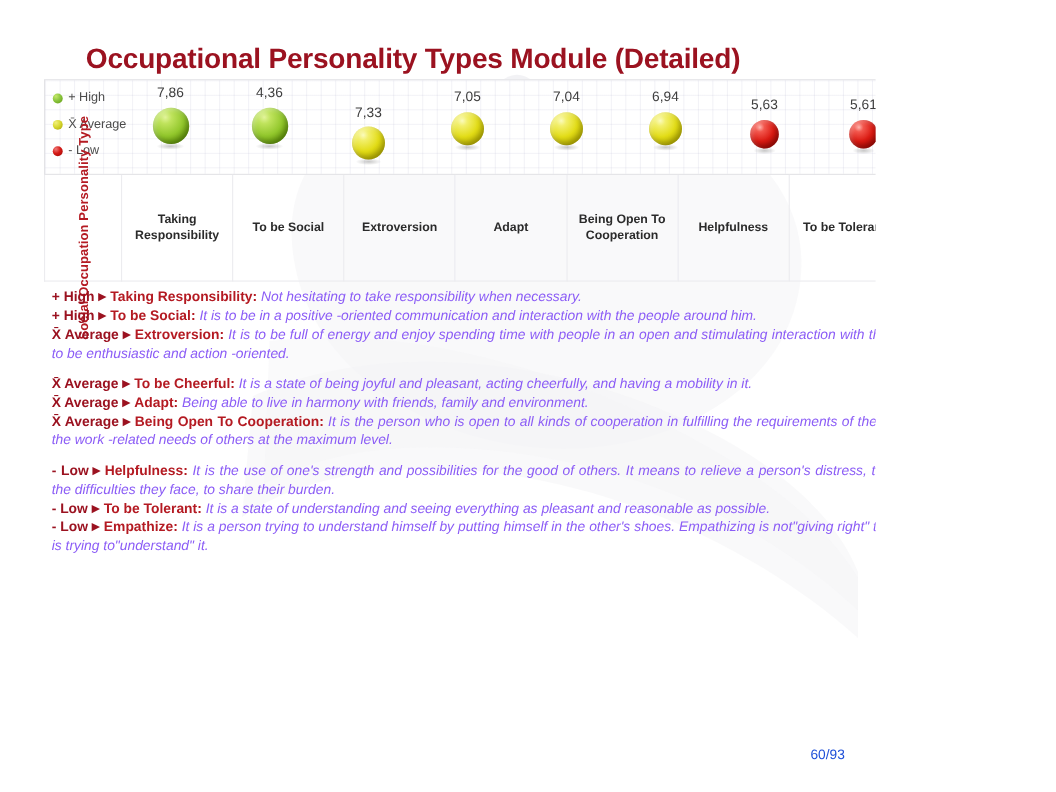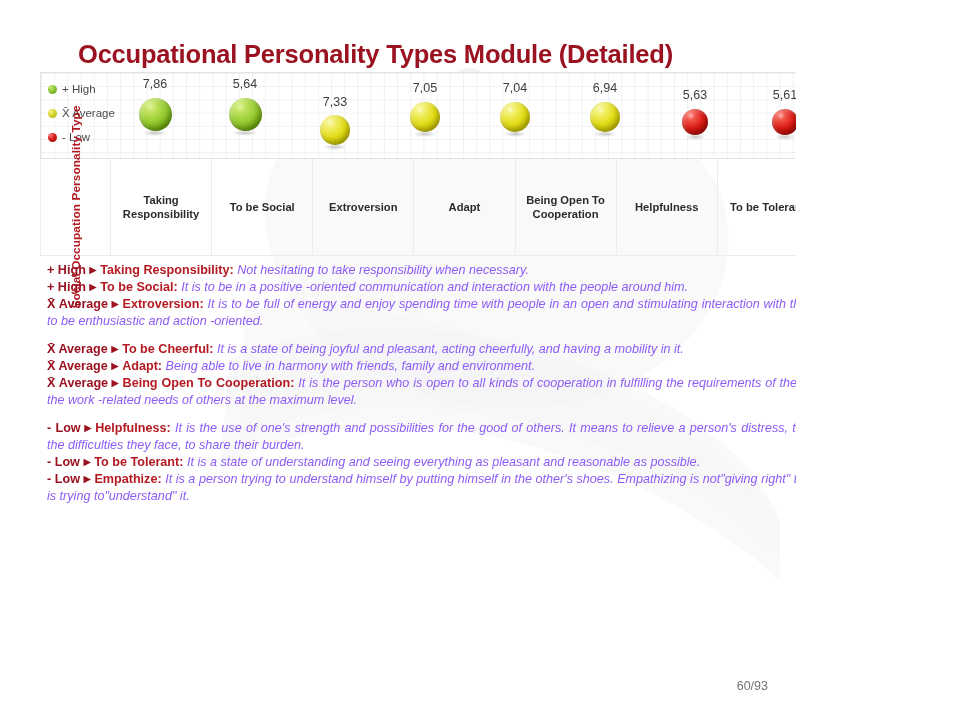--- a/index.html
+++ b/index.html
@@ -207,21 +207,21 @@
     font-weight: bold;
     color: #b41a22;
   }
   .body-txt { color: #8b5cf6; font-style: italic; }
 
   
   .page-num {
     position: absolute;
     right: 28px; bottom: 27px;
     font-size: 12.5px;
-    color: #737373;
+    color: #1d4ed8;
   }
 </style>
 </head>
 <body>
 
 <div id="slide">
 
   <svg class="watermark" viewBox="0 0 620 610" aria-hidden="true">
     <g fill="#f4f4f6">
       <path d="M130 70 C230 10 400 0 500 70 C560 115 575 185 540 250 C500 320 400 360 300 345 C200 330 120 270 100 190 C88 140 98 98 130 70 Z" opacity="0.55"></path>
@@ -260,21 +260,21 @@
         <span class="legend-label">- Low</span>
       </div>
     </div>
 
     <div class="data-cols" id="data-cols">
         <div class="data-col" style="padding-top: 6px;">
           <div class="data-value">7,86</div>
           <div class="bubble green" style="width: 33px; height: 33px; margin-top: 7px;"></div>
         </div>
         <div class="data-col" style="padding-top: 6px;">
-          <div class="data-value">5,64</div>
+          <div class="data-value">4,36</div>
           <div class="bubble green" style="width: 33px; height: 33px; margin-top: 7px;"></div>
         </div>
         <div class="data-col" style="padding-top: 10px; justify-content: center;">
           <div class="data-value">7,33</div>
           <div class="bubble yellow" style="width: 30px; height: 30px; margin-top: 7px;"></div>
         </div>
         <div class="data-col" style="padding-top: 10px;">
           <div class="data-value">7,05</div>
           <div class="bubble yellow" style="width: 30px; height: 30px; margin-top: 7px;"></div>
         </div>

